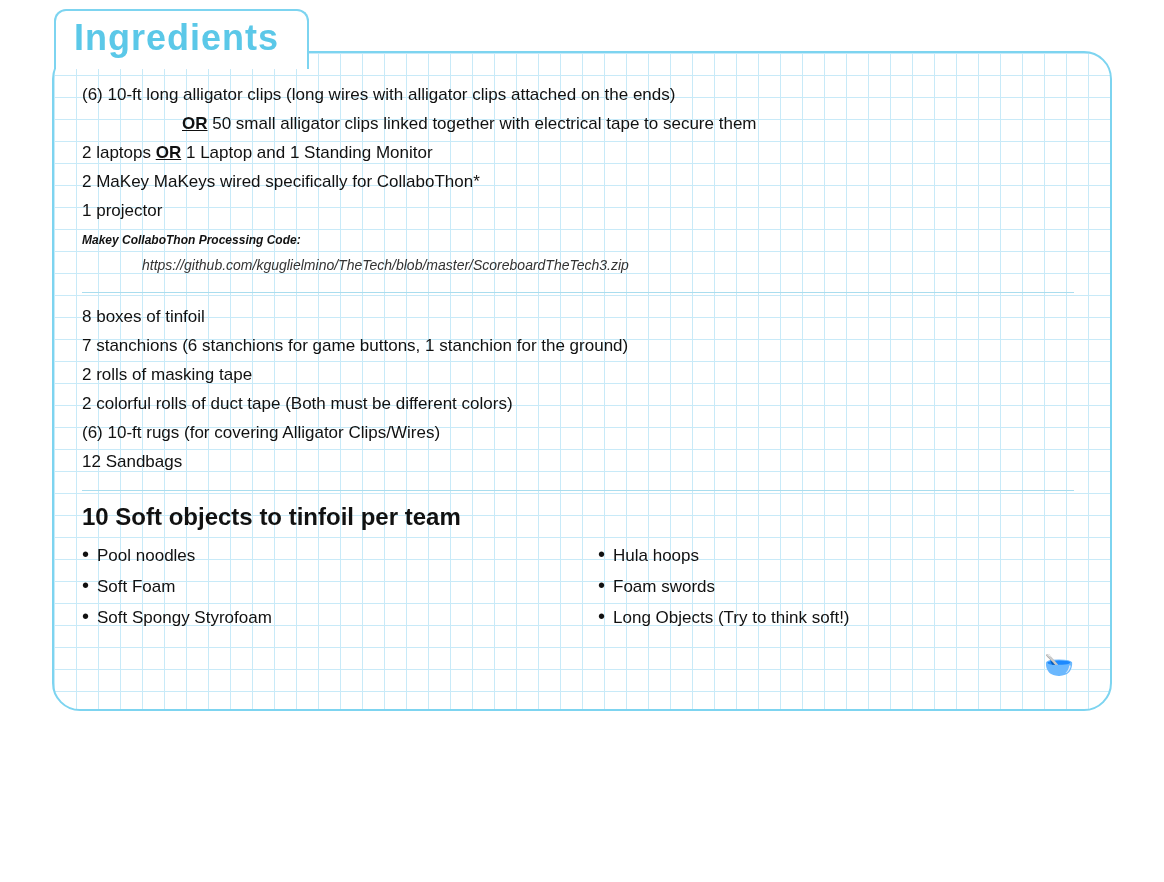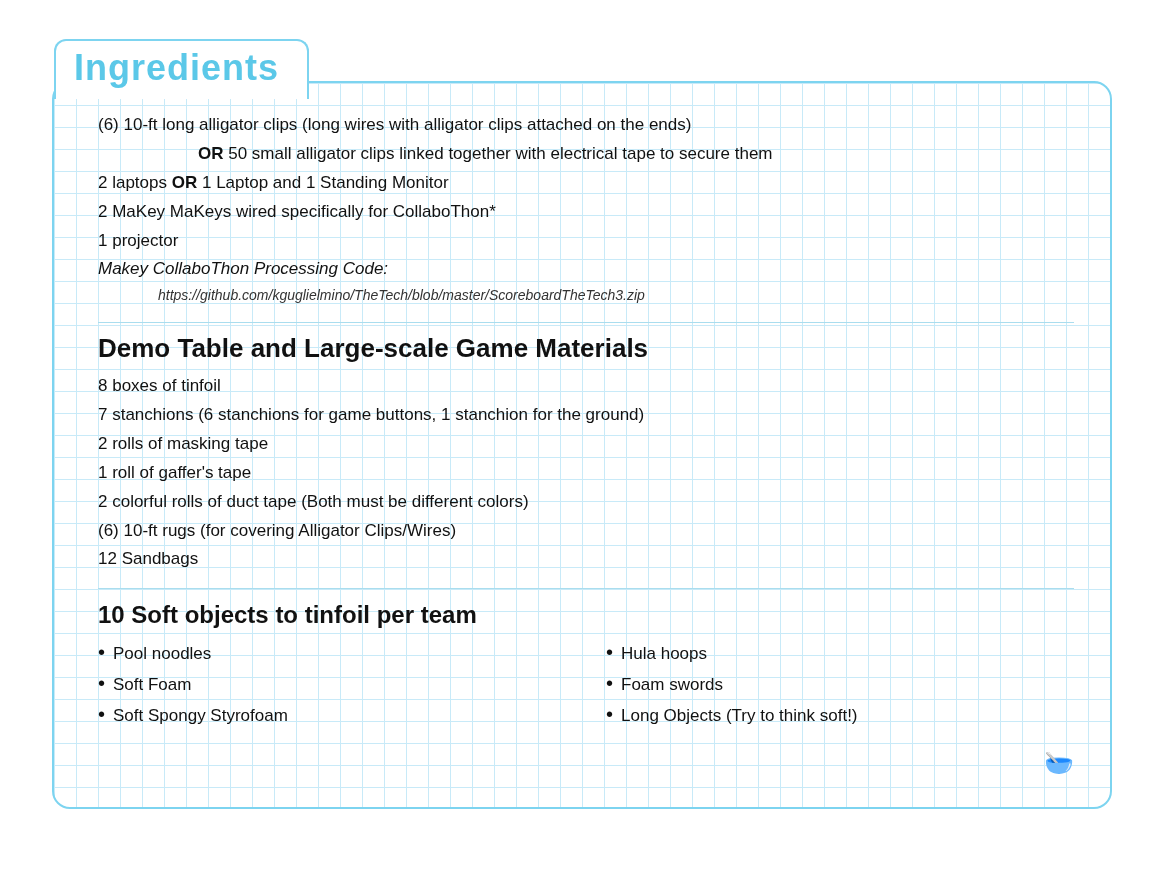--- a/index.html
+++ b/index.html
@@ -18,28 +18,27 @@
       width: 1100px;
       min-height: 820px;
       position: relative;
       padding: 20px;
     }
 
     
     .grid-card {
       position: relative;
       border: 2.5px solid #7dd4f0;
-      border-radius: 18px;
+      border-radius: 28px;
       background-color: #fff;
       background-image:
         linear-gradient(#c8eaf8 1px, transparent 1px),
         linear-gradient(90deg, #c8eaf8 1px, transparent 1px);
       background-size: 22px 22px;
-      padding: 28px 36px 30px 44px;
-      margin-top: 30px;
+      padding: 28px 36px 30px 28px;
     }
 
     
     .ingredients-tab {
       position: absolute;
       top: -44px;
       left: 0px;
       background: #fff;
       border: 2.5px solid #7dd4f0;
       border-bottom: none;
@@ -66,39 +65,40 @@
       color: #111;
       line-height: 1.7;
     }
 
     .indent {
       margin-left: 100px;
     }
 
     .bold-or {
       font-weight: bold;
+      text-decoration: underline;
     }
 
     .section-divider {
       border: none;
       border-top: 1.5px solid #aaddee;
       margin: 14px 0 10px 0;
     }
 
     .section-heading-demo {
       font-size: 26px;
       font-weight: bold;
       color: #111;
       margin-bottom: 8px;
     }
 
     .italic-bold-label {
       font-style: italic;
-      font-weight: normal;
-      font-size: 17px;
+      font-weight: bold;
+      font-size: 12px;
     }
 
     .link-text {
       font-style: italic;
       font-size: 14px;
       color: #333;
       margin-left: 60px;
       display: block;
     }
 
@@ -185,25 +185,23 @@
         <span class="italic-bold-label">Makey CollaboThon Processing Code:</span>
       </div>
       <div class="content-text">
         <span class="link-text">https://github.com/kguglielmino/TheTech/blob/master/ScoreboardTheTech3.zip</span>
       </div>
     </div>
 
     <hr class="section-divider">
 
     <div>
-      <div class="section-heading-demo">Demo Table and Large-scale Game Materials</div>
       <div class="content-text">8 boxes of tinfoil</div>
       <div class="content-text">7 stanchions (6 stanchions for game buttons, 1 stanchion for the ground)</div>
       <div class="content-text">2 rolls of masking tape</div>
-      <div class="content-text">1 roll of gaffer's tape</div>
       <div class="content-text">2 colorful rolls of duct tape (Both must be different colors)</div>
       <div class="content-text">(6) 10-ft rugs (for covering Alligator Clips/Wires)</div>
       <div class="content-text">12 Sandbags</div>
     </div>
 
     <hr class="section-divider">
 
     <div>
       <div class="section-heading-soft">10 Soft objects to tinfoil per team</div>
       <div class="two-col-list">

